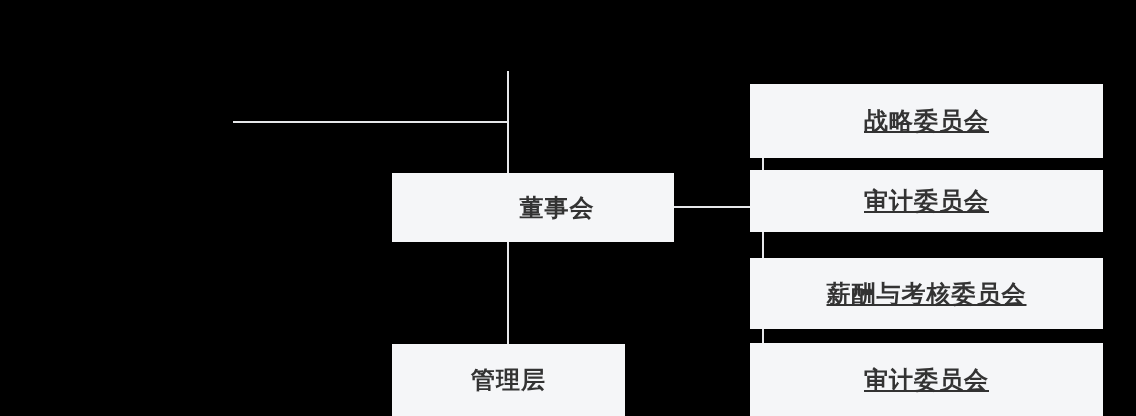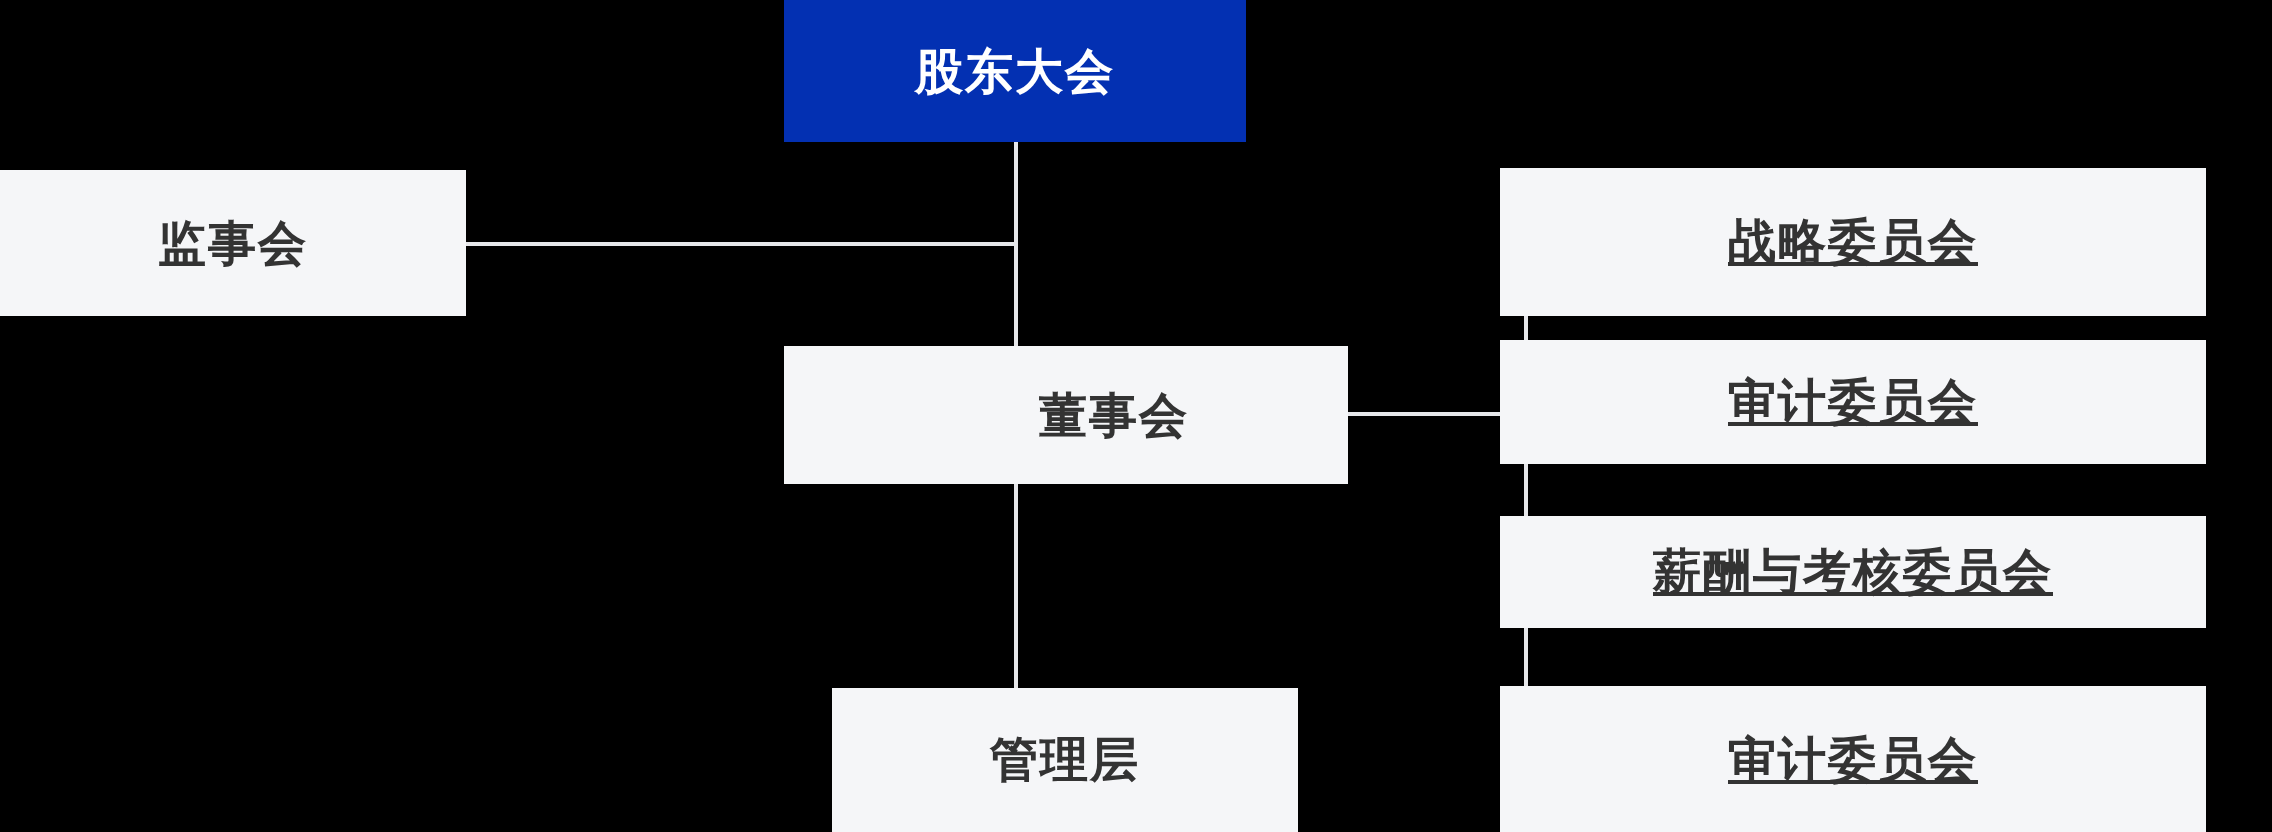--- a/index.html
+++ b/index.html
@@ -32,57 +32,51 @@
     color: var(--primary-node-text, #ffffff);
   }
   .connector {
     position: absolute;
     background: var(--connector, #e6e7ea);
   }
 
   
   .n-shareholders { left: 392px; top: 0;     width: 231px; height: 71px; }
   .n-board        { left: 392px; top: 173px; width: 234px; height: 69px; padding-left: 48px; }
-  .n-management   { left: 416px; top: 344px; width: 233px; height: 72px; }
+  .n-management   { left: 392px; top: 344px; width: 233px; height: 72px; }
 
   
   .n-supervisory  { left: 0;     top: 85px;  width: 233px; height: 73px; }
 
   
   .n-committee    { left: 750px; width: 353px; text-decoration: underline; }
   .n-committee-0  { top: 84px;  height: 74px; }
   .n-committee-1  { top: 170px; height: 62px; }
-  .n-committee-2  { top: 258px; height: 56px; }
+  .n-committee-2  { top: 258px; height: 71px; }
   .n-committee-3  { top: 343px; height: 73px; }
 
   
   .conn-v-shareholders-board { left: 507px; top: 71px;  width: 2px;   height: 102px; }
   .conn-v-board-management   { left: 507px; top: 242px; width: 2px;   height: 102px; }
   .conn-h-supervisory        { left: 233px; top: 121px; width: 276px; height: 2px; }
   .conn-h-board-trunk        { left: 626px; top: 206px; width: 137px; height: 2px; }
   .conn-v-committee-trunk    { left: 762px; top: 84px;  width: 2px;   height: 332px; }
 </style>
 </head>
 <body>
 
 <div class="canvas">
 
   <div class="connector conn-v-shareholders-board"></div>
   <div class="connector conn-v-board-management"></div>
   <div class="connector conn-h-supervisory"></div>
   <div class="connector conn-h-board-trunk"></div>
   <div class="connector conn-v-committee-trunk"></div>
 
-  <div class="node primary n-shareholders">
-    <span>股东大会</span>
-  </div>
 
-  <div class="node n-supervisory">
-    <span>监事会</span>
-  </div>
 
   <div class="node n-board">
     <span>董事会</span>
   </div>
 
   <div class="node n-management">
     <span>管理层</span>
   </div>
 
   <div class="node n-committee n-committee-0">

